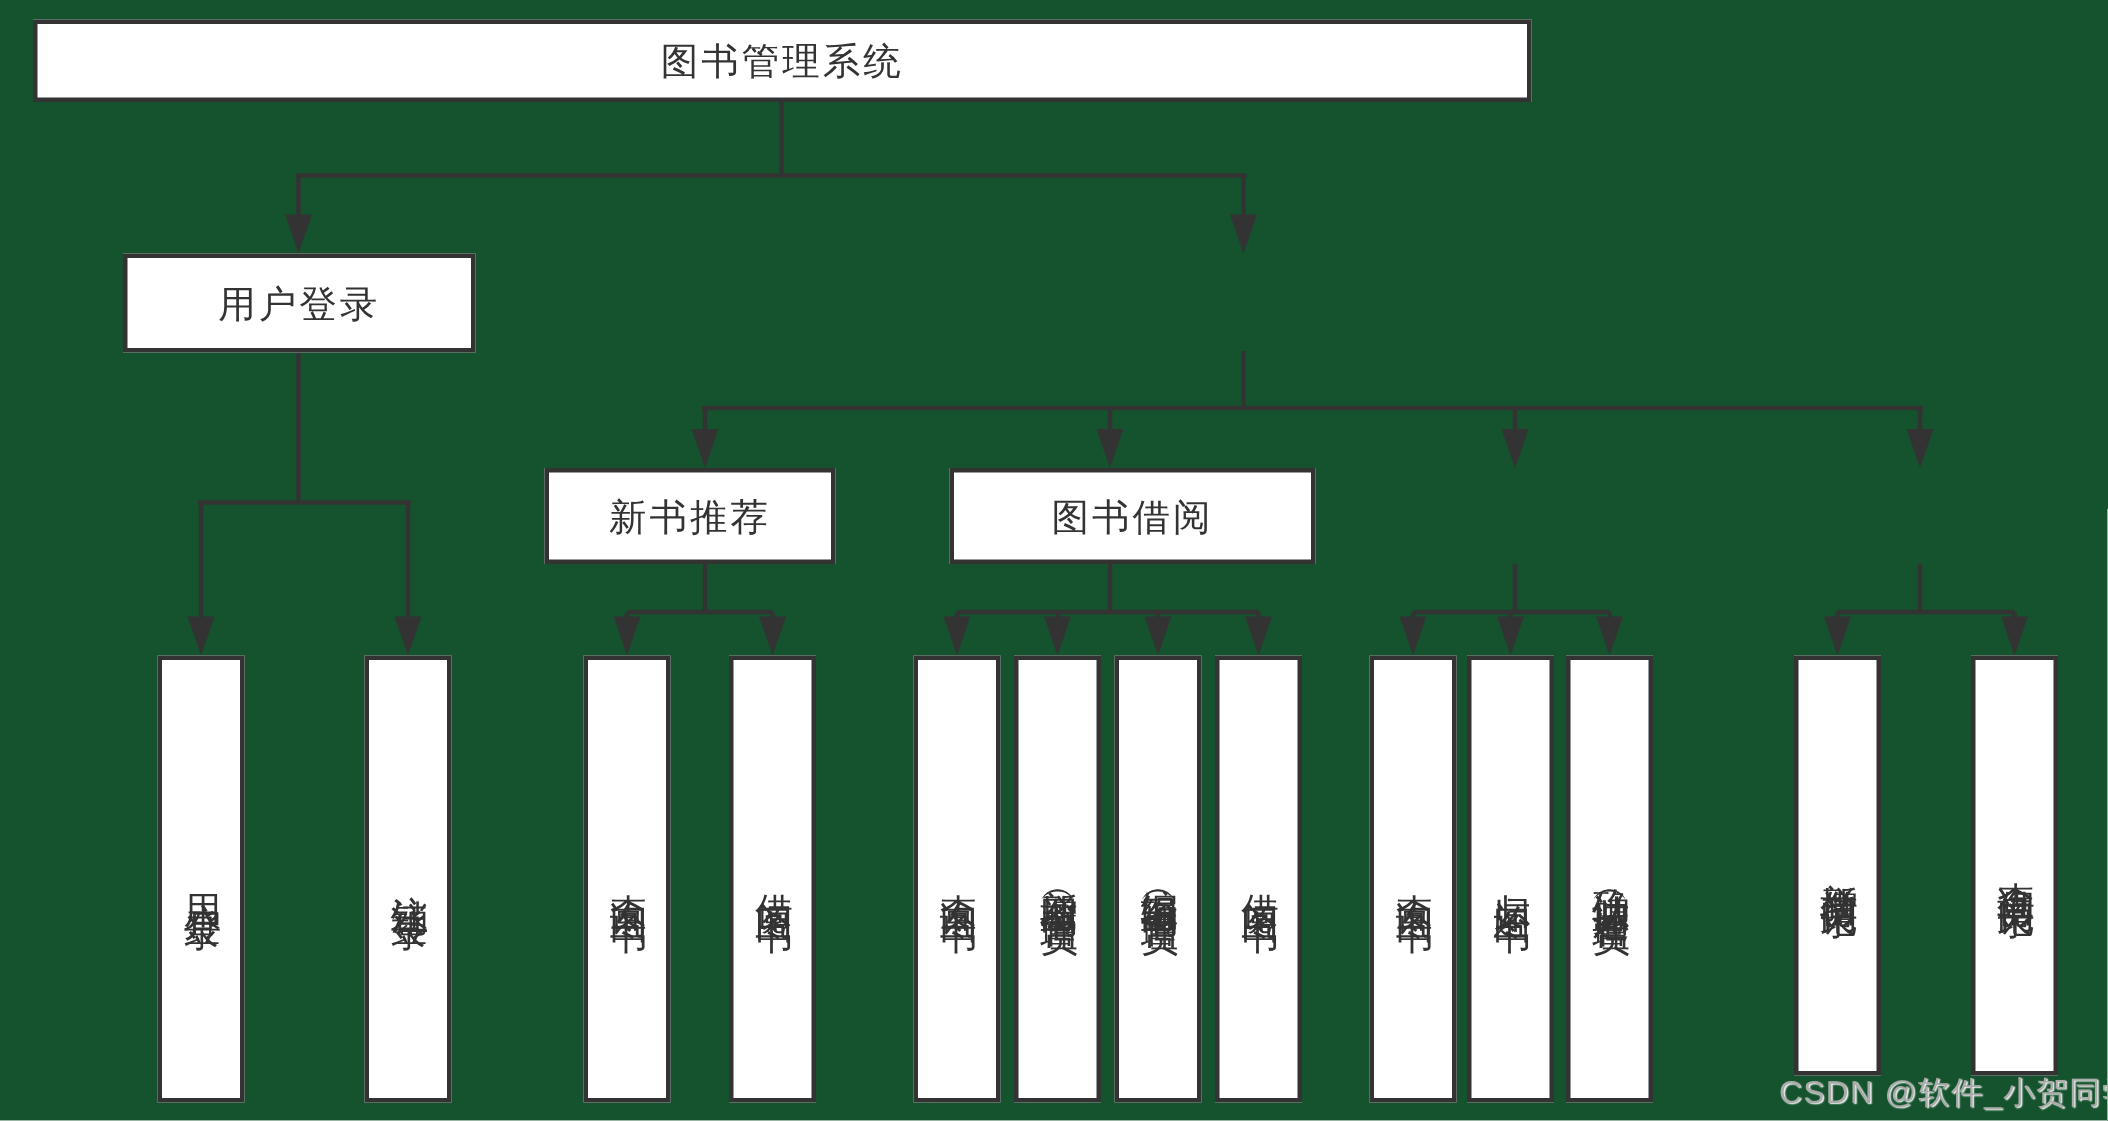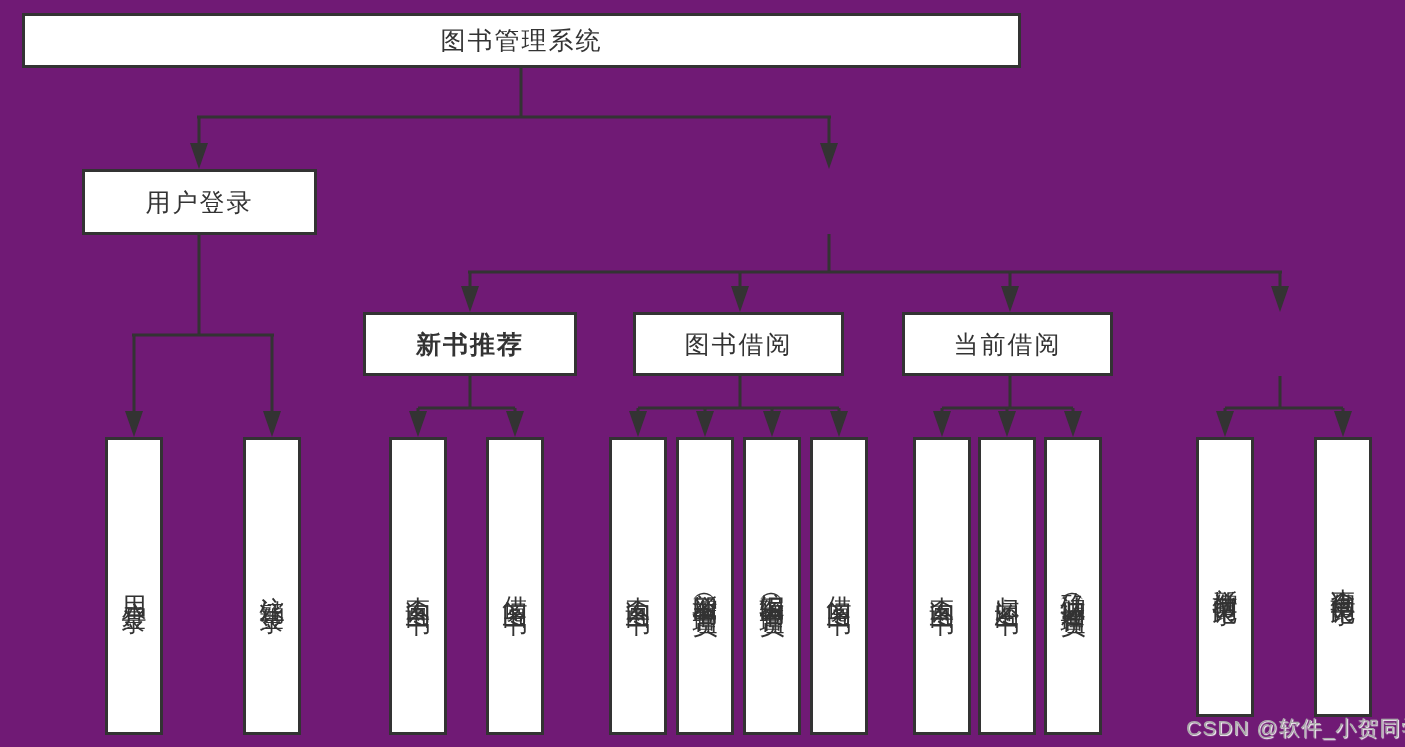--- a/index.html
+++ b/index.html
@@ -1,36 +1,36 @@
 <!DOCTYPE html>
 <html><head>
 <meta charset="utf-8">
 <style>
   html,body{margin:0;padding:0;background:#ffffff;}
   #canvas{
-    position:relative;width:1405px;height:747px;background:#701a75;overflow:hidden;
+    position:relative;width:1405px;height:747px;background:#14532d;overflow:hidden;
     font-family:"Liberation Sans","DejaVu Sans",sans-serif;color:#333;
   }
   #connectors{position:absolute;left:0;top:0;z-index:0;}
   .box{
     position:absolute;box-sizing:border-box;border:3px solid #333;background:#fff;
     display:flex;align-items:center;justify-content:center;z-index:1;
   }
   .hlabel{font-size:25px;letter-spacing:2px;white-space:nowrap;}
   .vlabel{
     writing-mode:vertical-rl;text-orientation:mixed;
     font-size:25px;letter-spacing:5px;line-height:1;white-space:nowrap;
   }
   .vlabel.tight{letter-spacing:3px;}
   
   .n-root{left:22px;top:13px;width:999px;height:55px;}
   .n-user{left:82px;top:169px;width:235px;height:66px;}
   .n-mgmt{left:712px;top:169px;width:235px;height:65px;}
-  .n-l3{top:312px;height:64px;width:211px;}
-  .n-nb{left:363px;width:214px;font-weight:bold;}
+  .n-l3{top:312px;height:64px;width:244px;}
+  .n-nb{left:363px;width:194px;}
   .n-bb{left:633px;}
   .n-cb{left:902px;}
   .n-br{left:1172px;}
   .leaf{top:437px;width:58px;height:298px;}
   .leaf.short{height:280px;}
   .l-login{left:105px;}  .l-logout{left:243px;}
   .l-nbq{left:389px;}    .l-nbb{left:486px;}
   .l-bbq{left:609px;}    .l-bba{left:676px;}  .l-bbe{left:743px;}  .l-bbb{left:810px;}
   .l-cbq{left:913px;}    .l-cbr{left:978px;}  .l-cbc{left:1044px;}
   .l-bra{left:1196px;}   .l-brq{left:1314px;}
@@ -111,23 +111,20 @@
   <div class="box n-user">
     <span class="hlabel">用户登录</span>
   </div>
 
   <div class="box n-l3 n-nb">
     <span class="hlabel">新书推荐</span>
   </div>
   <div class="box n-l3 n-bb">
     <span class="hlabel">图书借阅</span>
   </div>
-  <div class="box n-l3 n-cb">
-    <span class="hlabel">当前借阅</span>
-  </div>
 
   <div class="box leaf l-login">
     <span class="vlabel">用户登录</span>
   </div>
   <div class="box leaf l-logout">
     <span class="vlabel">注销登录</span>
   </div>
 
   <div class="box leaf l-nbq">
     <span class="vlabel">查询图书</span>

